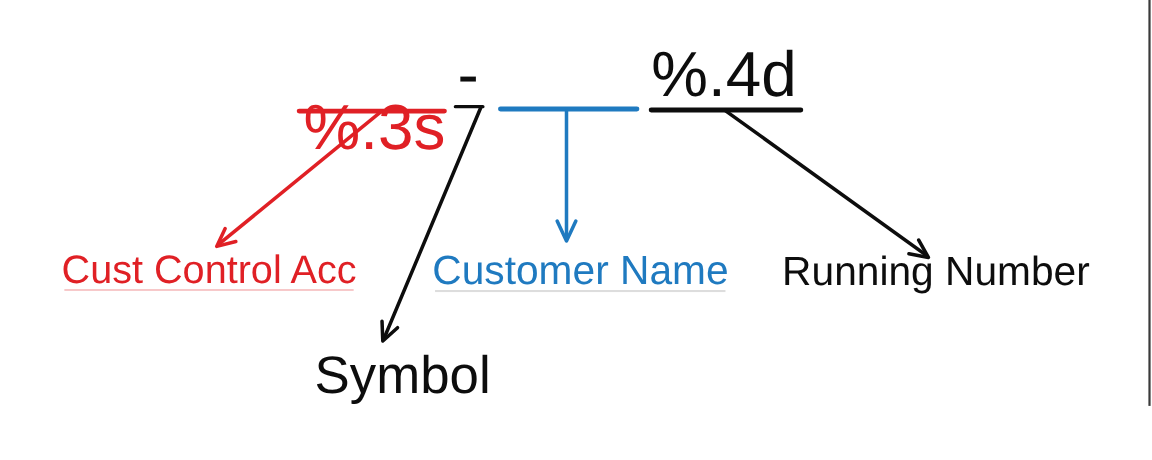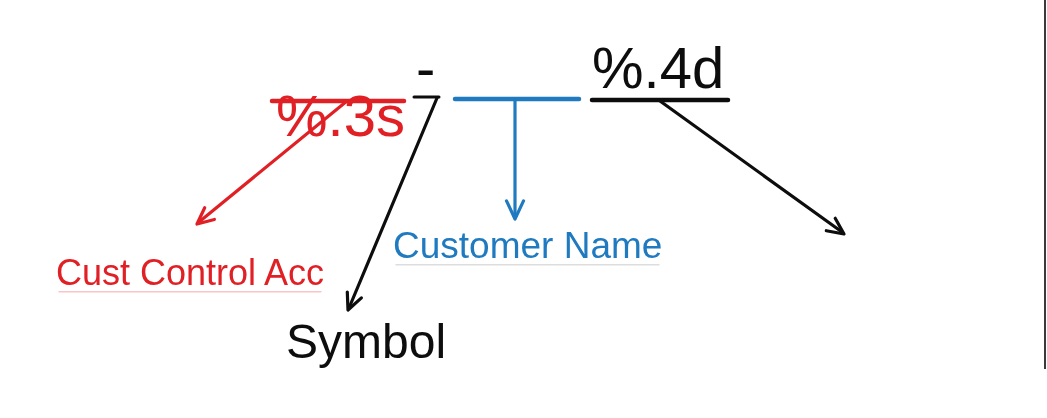--- a/index.html
+++ b/index.html
@@ -33,24 +33,25 @@
 
 <div id="canvas">
 
   <span class="abs token red" style="left:276px;top:39px;margin-top:48px;">%.3s</span>
 
   <span class="abs token black" style="left:416px;top:39px;">-</span>
 
 
   <span class="abs token black" style="left:592px;top:39px;">%.4d</span>
 
-  <span class="abs label red squiggle-soft" style="left:56px;top:227px;font-size:36px;margin-top:28px;">Cust Control Acc</span>
+  <span class="abs label red squiggle-soft" style="left:56px;top:227px;font-size:36px;">Cust Control Acc</span>
 
   <span class="abs label blue squiggle-soft-gray" style="left:393px;top:227px;text-align:center;">Customer Name</span>
 
+  <span class="abs label black" style="left:711px;top:228px;">Running Number</span>
 
   <span class="abs label black" style="left:286px;top:318px;font-size:48px;">Symbol</span>
 
   <svg id="overlay" width="1047" height="418" viewBox="0 0 1047 418">
 
     <line class="stroke-red underline" x1="272" y1="101" x2="404" y2="101"></line>
     <line class="stroke-black" style="stroke-width:3;" x1="414" y1="97" x2="439" y2="97"></line>
     <line class="stroke-blue underline" x1="455" y1="99" x2="579" y2="99"></line>
     <line class="stroke-black underline" x1="592" y1="100" x2="728" y2="100"></line>
 

